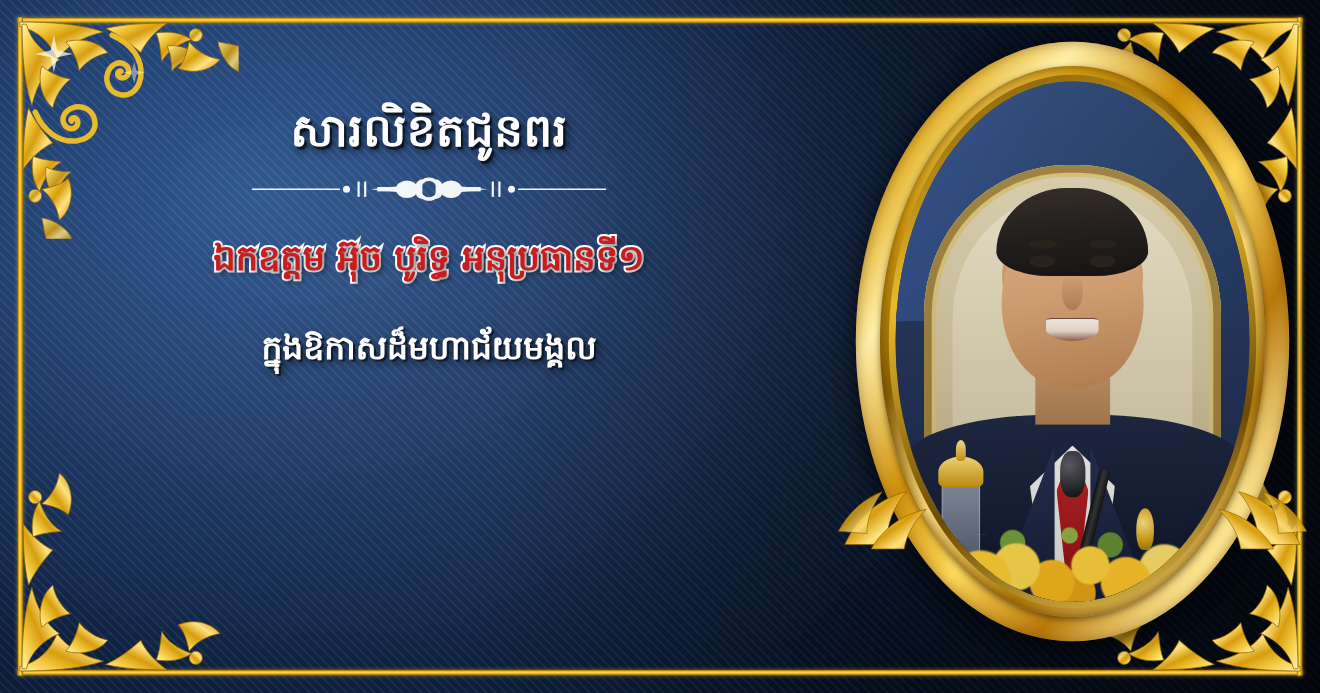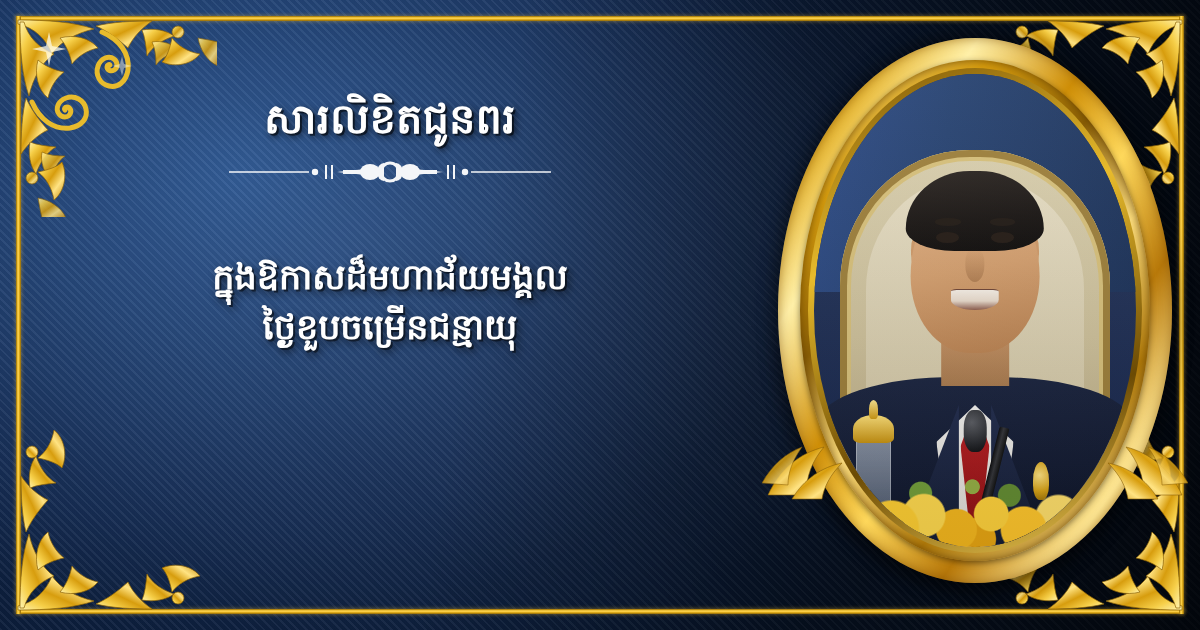--- a/index.html
+++ b/index.html
@@ -102,21 +102,21 @@
     white-space:nowrap;
   }
   .name-line.l2{font-size:31px;}
 
   .occasion{
     margin-top:40px;
     line-height:1.42;
   }
   .occ-line{
     display:block;
-    font-size:35px;
+    font-size:30px;
     font-weight:700;
     color:#ffffff;
     text-shadow:
       2px 2px 0 rgba(0,0,0,.5),
       3px 4px 8px rgba(0,0,0,.6);
     white-space:nowrap;
   }
 
   
   .portrait-wrap{
@@ -446,25 +446,25 @@
           <circle cx="165" cy="13" r="9" fill="none" stroke-width="3.2"></circle>
           <path d="M152 13 a7 9 0 0 1 7 -9 v18 a7 9 0 0 1 -7 -9 z" stroke="none"></path>
           <path d="M178 13 a7 9 0 0 0 -7 -9 v18 a7 9 0 0 0 7 -9 z" stroke="none"></path>
           <rect x="118" y="11" width="28" height="4" stroke="none"></rect>
           <rect x="184" y="11" width="28" height="4" stroke="none"></rect>
         </g>
       </svg>
     </div>
 
     <div class="name-block">
+      <span class="name-line l1">ឯកឧត្តម អ៊ុច បូរិទ្ធ អនុប្រធានទី១</span>
     </div>
 
     <div class="occasion">
       <span class="occ-line">ក្នុងឱកាសដ៏មហាជ័យមង្គល</span>
-      <span class="occ-line">ថ្ងៃខួបចម្រើនជន្មាយុ</span>
     </div>
 
   </div>
 
   <div class="portrait-wrap">
     <div class="oval-shadow"></div>
     <div class="oval-outer">
       <div class="oval-carve"></div>
     </div>
     <div class="oval-bevel"></div>

